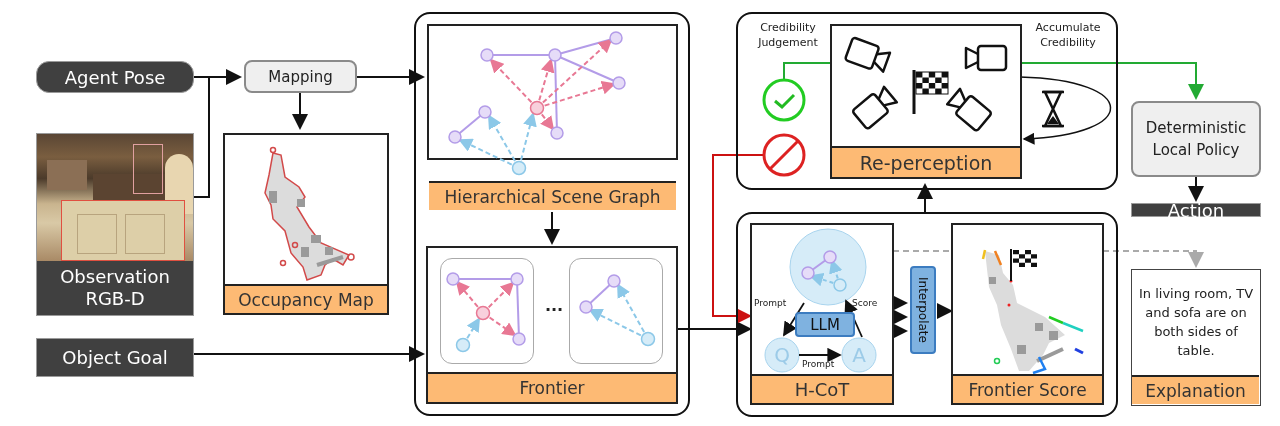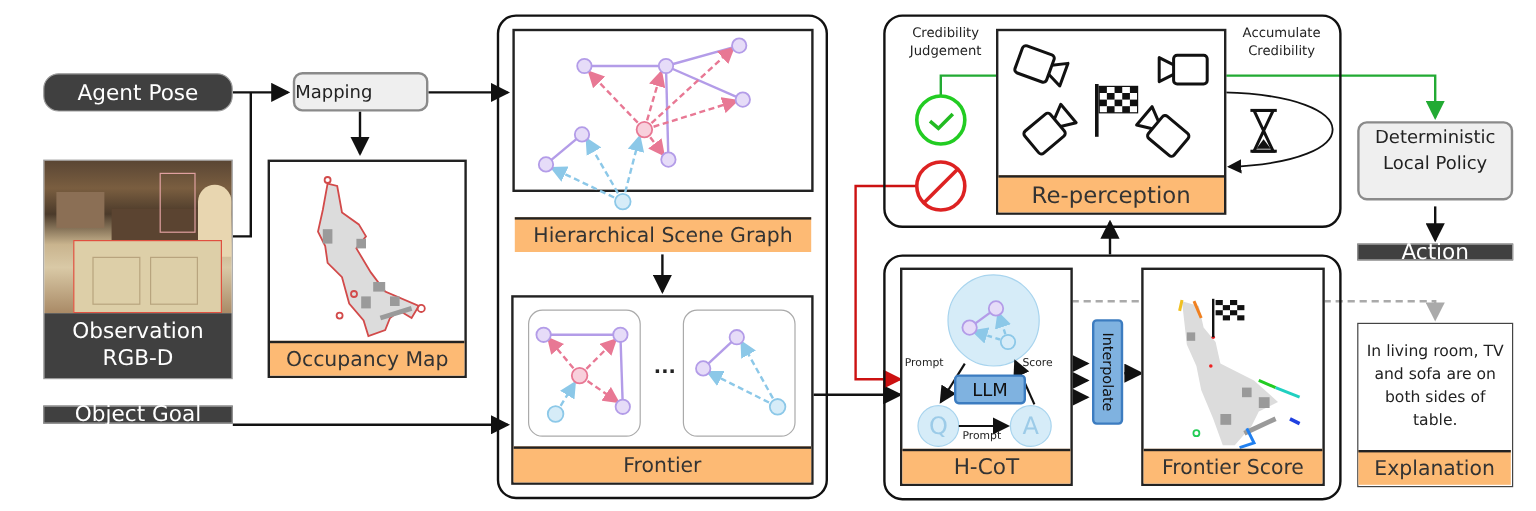--- a/index.html
+++ b/index.html
@@ -1,19 +1,19 @@
 <!DOCTYPE html>
 <html><head>
 <meta charset="utf-8">
 <style>
   html,body{margin:0;padding:0;background:#ffffff;}
   body{width:1280px;height:426px;position:relative;overflow:hidden;font-family:"DejaVu Sans",sans-serif;}
   .abs{position:absolute;box-sizing:border-box;}
   .dark{background:#404040;color:#fff;display:flex;align-items:center;justify-content:center;text-align:center;border:1px solid #9a9a9a;}
-  .gray-btn{background:#efefef;border:2px solid #8a8a8a;border-radius:8px;color:#222;display:flex;align-items:center;text-align:center;}
+  .gray-btn{background:#efefef;border:2px solid #8a8a8a;border-radius:8px;color:#222;display:flex;align-items:center;justify-content:center;text-align:center;}
   .panel{border:2px solid #222;background:#fff;}
   .green{background:#fdba74;border-top:2px solid #222;color:#333;display:flex;align-items:center;justify-content:center;}
   .group{border:2px solid #111;border-radius:16px;background:transparent;}
   .small{font-size:11px;color:#222;text-align:center;line-height:15px;}
   svg{position:absolute;left:0;top:0;overflow:visible;}
 </style>
 </head>
 <body>
 
 <svg width="1280" height="426">
@@ -78,21 +78,21 @@
     <div class="abs" style="left:40px;top:80px;width:40px;height:40px;border:1px solid #b8a47e;"></div>
     <div class="abs" style="left:88px;top:80px;width:40px;height:40px;border:1px solid #b8a47e;"></div>
     <div class="abs" style="left:96px;top:10px;width:30px;height:50px;border:1px solid #e0a0a0;"></div>
   </div>
   <div class="abs dark" style="left:0;top:127px;width:156px;height:54px;font-size:18px;line-height:22px;flex-direction:column;border:none;">
     <span>Observation</span>
     <span>RGB-D</span>
   </div>
 </div>
 
-<div class="abs dark" style="left:36px;top:338px;width:158px;height:15px;font-size:18px;">
+<div class="abs dark" style="left:36px;top:338px;width:158px;height:39px;font-size:18px;">
   <span>Object Goal</span>
 </div>
 
 <div class="abs gray-btn" style="left:244px;top:60px;width:113px;height:33px;font-size:15px;">
   <span>Mapping</span>
 </div>
 
 <div class="abs panel" style="left:223px;top:133px;width:166px;height:182px;padding-left:40px;">
   <svg width="162" height="150">
     <path d="M48,18 L56,20 L60,42 L74,52 L80,62 L72,72 L84,92 L96,108 L124,120 L118,130 L108,124 L100,130 L96,140 L82,145 L78,132 L66,118 L60,96 L48,84 L46,70 L40,58 L44,40 Z" fill="#dcdcdc" stroke="#d24a4a" stroke-width="1.5"></path>
@@ -265,21 +265,21 @@
 
 <svg width="1280" height="426">
   <g stroke="#111" stroke-width="2.5" fill="none">
     <line x1="1042" y1="92" x2="1064" y2="92"></line>
       <line x1="1042" y1="126" x2="1064" y2="126"></line>
     <path d="M1045,92 L1061,92 L1053,109 Z M1045,126 L1061,126 L1053,109 Z"></path>
   </g>
   <path d="M1047,124 L1053,116 L1059,124 Z" fill="#111"></path>
 </svg>
 
-<div class="abs gray-btn" style="left:1131px;top:101px;width:130px;height:66px;font-size:15px;flex-direction:column;line-height:22px;">
+<div class="abs gray-btn" style="left:1131px;top:101px;width:130px;height:76px;font-size:15px;flex-direction:column;line-height:22px;">
   <span>Deterministic</span>
   <span>Local Policy</span>
 </div>
 <div class="abs dark" style="left:1131px;top:203px;width:130px;height:14px;font-size:18px;">
   <span>Action</span>
 </div>
 
 <div class="abs group" style="left:736px;top:212px;width:382px;height:205px;"></div>
 
 <div class="abs panel" style="left:750px;top:223px;width:144px;height:182px;">

